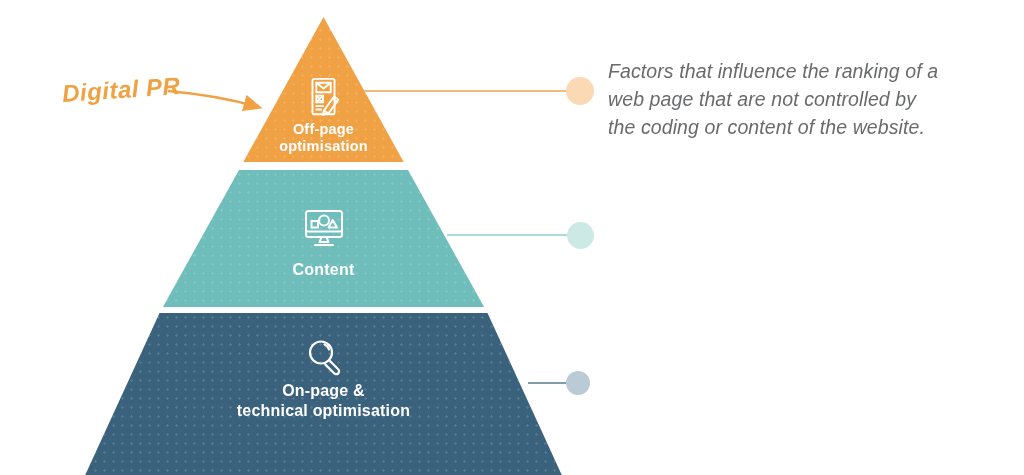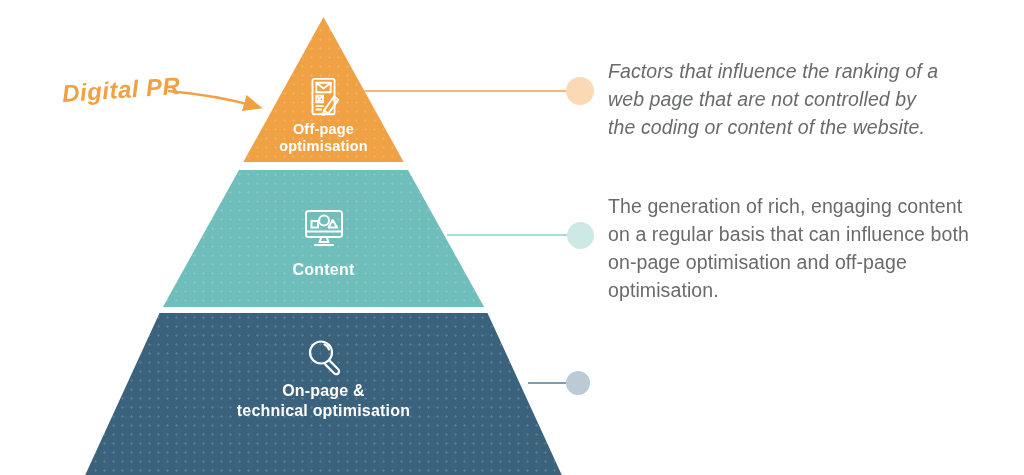--- a/index.html
+++ b/index.html
@@ -140,18 +140,14 @@
   <div class="connector-line" id="line-1"></div>
   <div class="connector-line" id="line-2"></div>
   <div class="connector-line" id="line-3"></div>
   <div class="connector-dot" id="dot-1"></div>
   <div class="connector-dot" id="dot-2"></div>
   <div class="connector-dot" id="dot-3"></div>
 
   <p class="desc" id="desc-1">Factors that influence the ranking of a
 web page that are not controlled by
 the coding or content of the website.</p>
-  <p class="desc" id="desc-2">The generation of rich, engaging content
-on a regular basis that can influence both
-on-page optimisation and off-page
-optimisation.</p>
 
 </div>
 
 </body></html>

